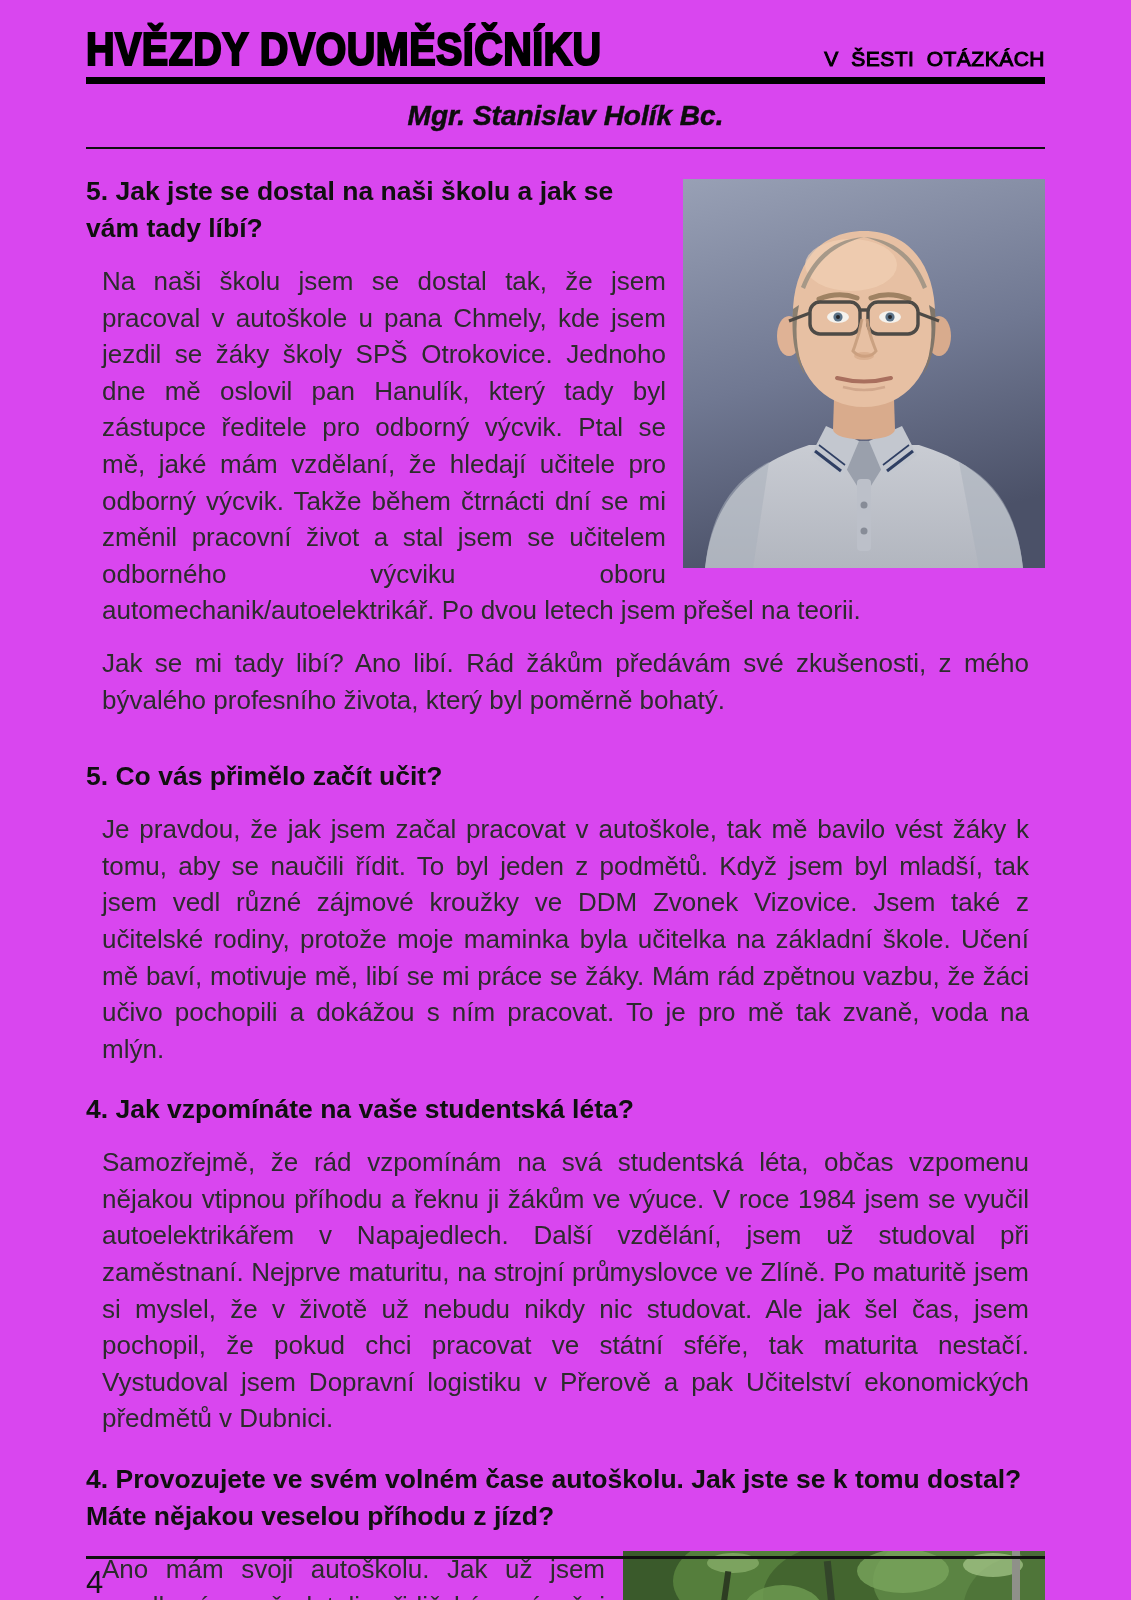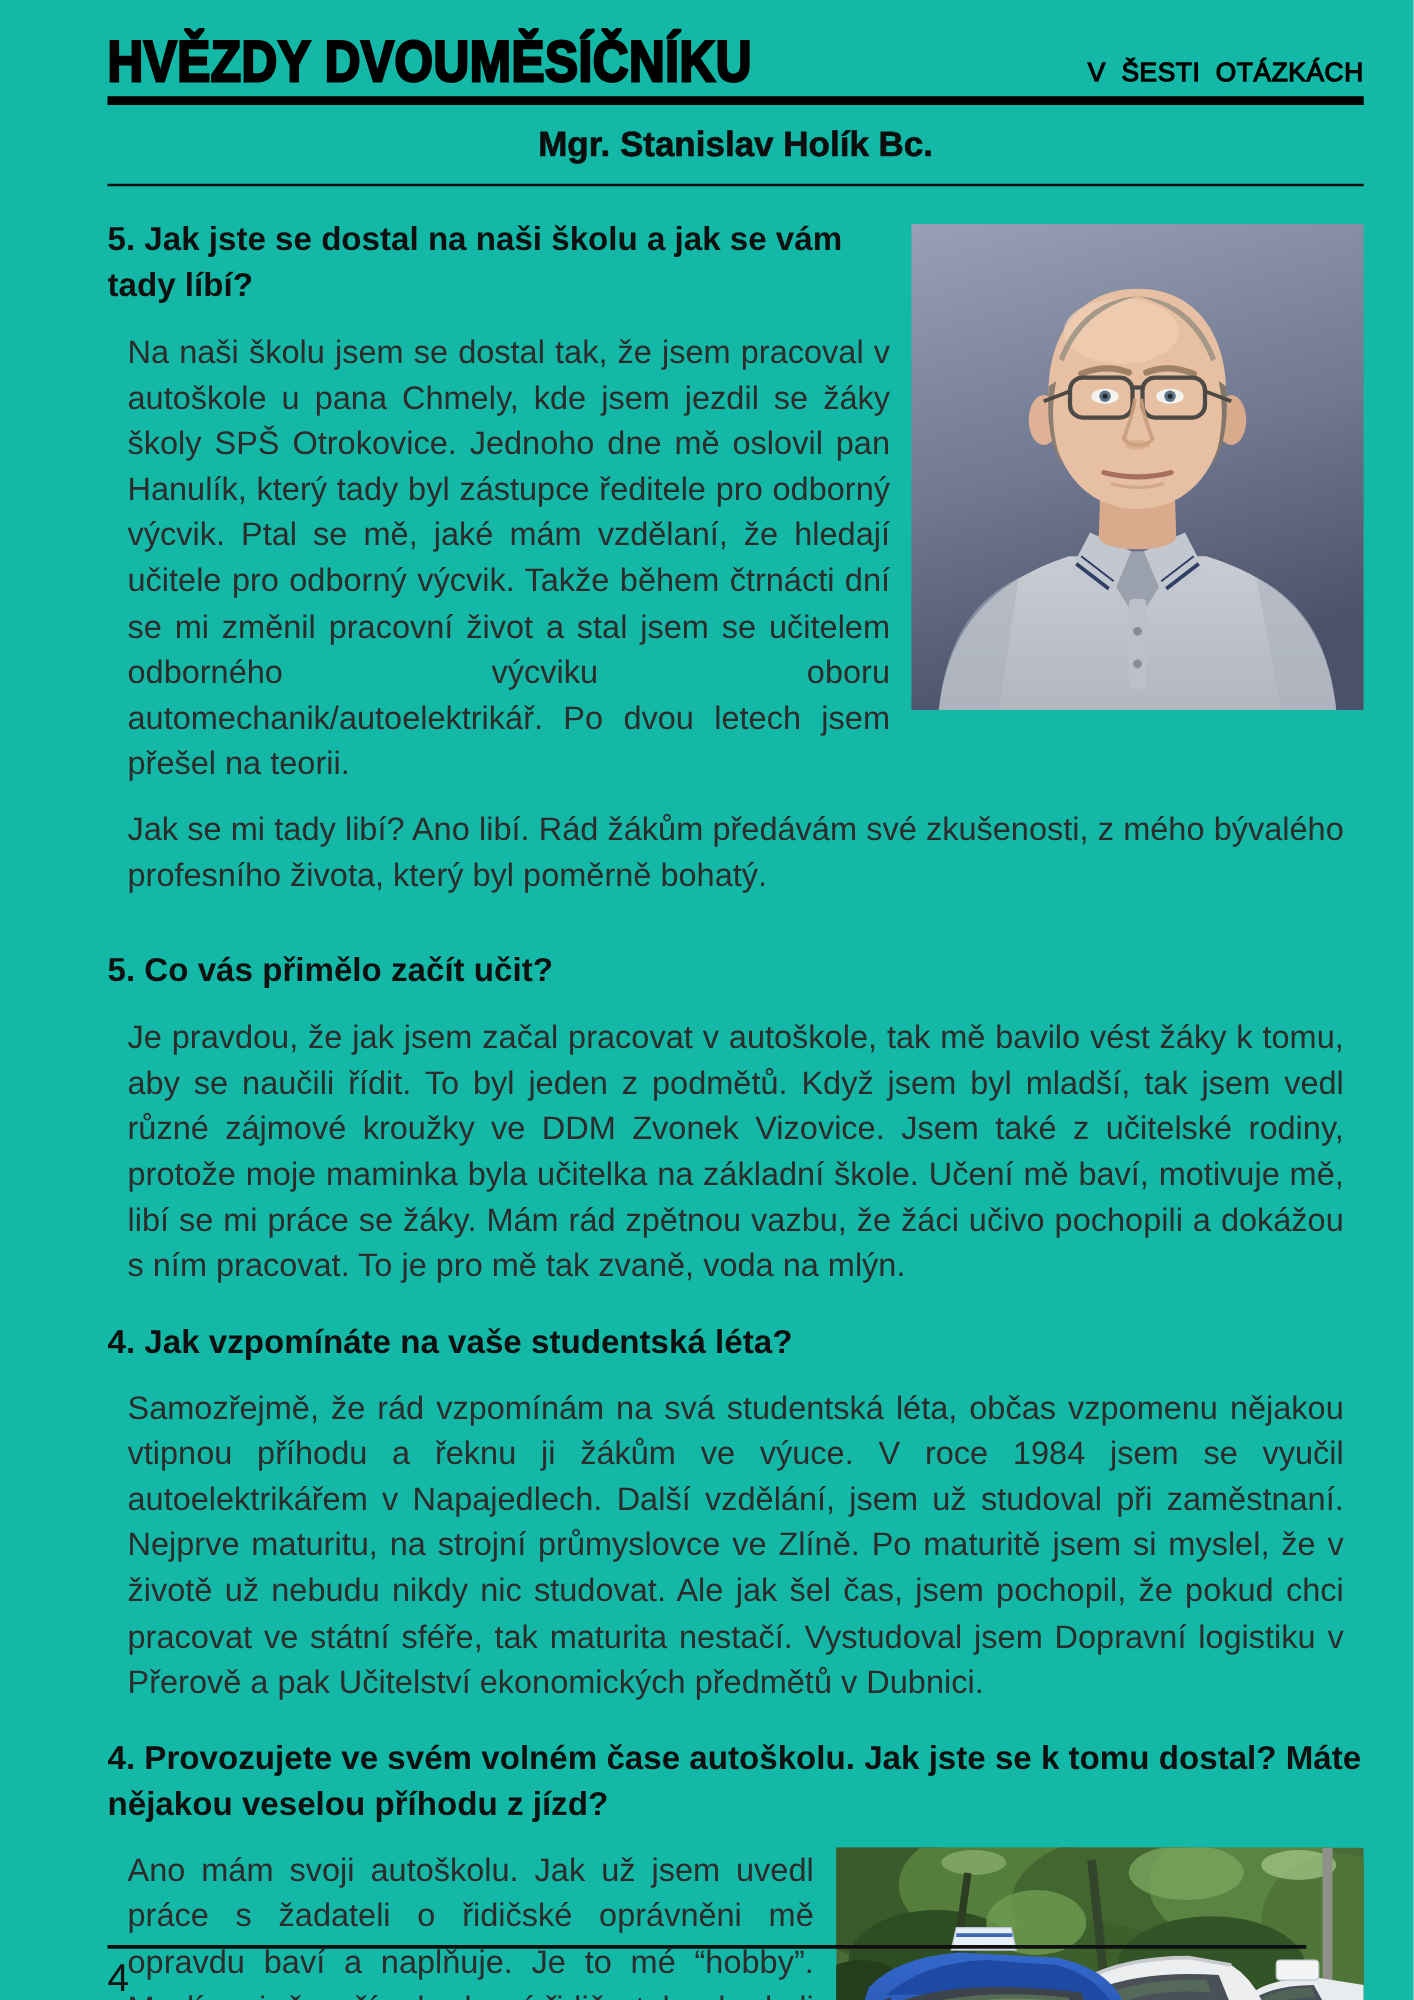--- a/index.html
+++ b/index.html
@@ -2,23 +2,23 @@
 <html lang="cs"><head>
 <meta charset="utf-8">
 <title>HVĚZDY DVOUMĚSÍČNÍKU</title>
 <style>
   html, body { margin: 0; padding: 0; background: #ffffff; }
   .page {
     position: relative;
     width: 1131px;
     height: 1600px;
     margin: 0 auto;
-    background: #14b8a6;
+    background: #d946ef;
     box-sizing: border-box;
-    padding: 26px 40px 0 86px;
+    padding: 26px 86px 0 86px;
     font-family: "Liberation Sans", sans-serif;
     overflow: hidden;
   }
 
   
   .masthead { display: flex; justify-content: space-between; align-items: flex-end; }
   .masthead-title {
     margin: 0;
     font-size: 46px;
     line-height: 1;
@@ -35,21 +35,21 @@
     font-weight: 400;
     color: #000;
     -webkit-text-stroke: 1px #000;
     letter-spacing: 0.5px;
     word-spacing: 6px;
     white-space: nowrap;
     padding-bottom: 1px;
   }
   .rule-thick { height: 7px; background: #000; margin-top: 5px; }
 
-  .person { text-align: center; margin-top: 16px; }
+  .person { text-align: center; margin-top: 16px; font-style: italic; }
   .person-name { font-size: 28px; font-weight: 700; color: #0d0d0d; -webkit-text-stroke: 0.5px #0d0d0d; }
   .person-role { font-size: 27px; font-weight: 700; color: #0d0d0d; -webkit-text-stroke: 0.5px #0d0d0d; margin-top: 8px; }
   .rule-thin { height: 2px; background: #101010; margin-top: 15px; }
 
   
   main { font-size: 26px; line-height: 36.6px; color: #2c2c2c; }
   section.qa::after { content: ""; display: block; clear: both; }
   .qa h2 {
     font-size: 26.5px;
     line-height: 37px;

